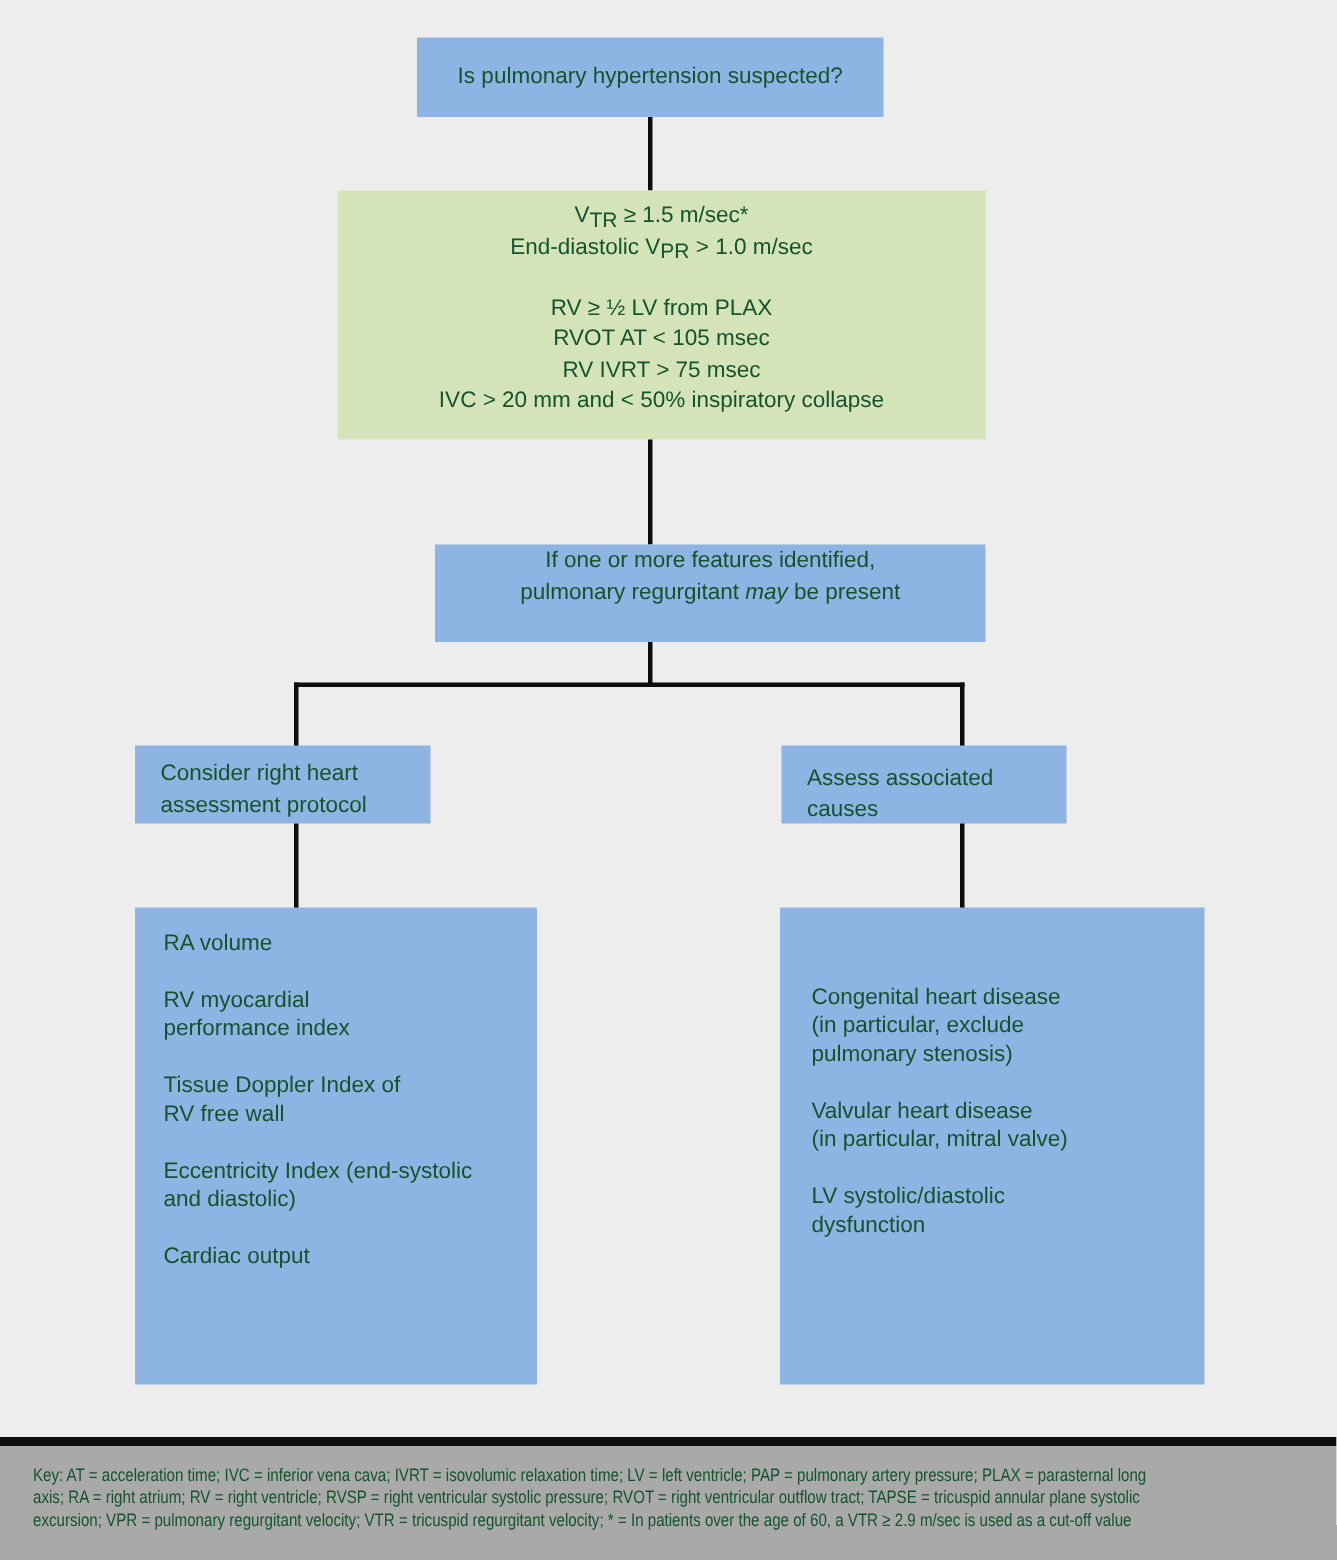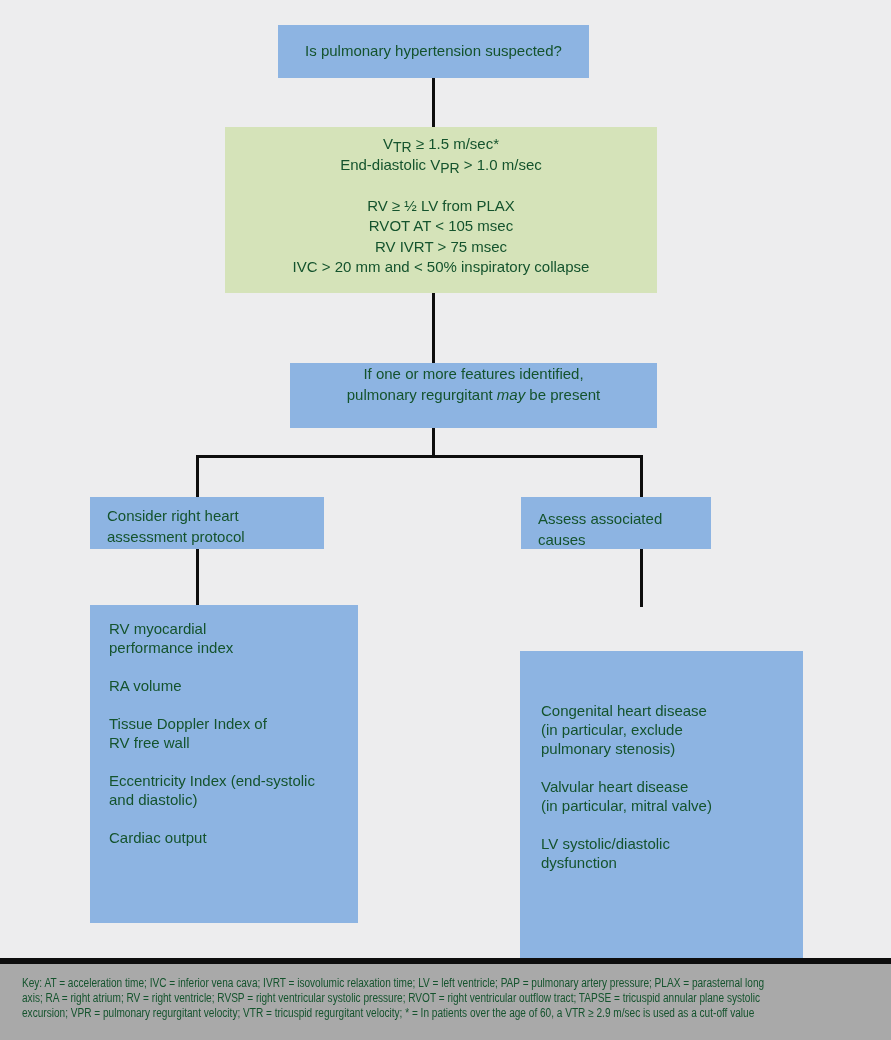--- a/index.html
+++ b/index.html
@@ -32,27 +32,27 @@
   
   #question-box{left:278px;top:25px;width:311px;height:53px;display:flex;align-items:center;justify-content:center;}
 
   
   #criteria-box{left:225px;top:127px;width:432px;height:166px;padding-top:7px;}
 
   
   #decision-box{left:250px;top:363px;width:367px;height:65px;line-height:21px;margin-left:40px;}
 
   
-  #left-branch-box{left:90px;top:497px;width:234px;height:52px;padding:8px 10px 16px 17px;line-height:21px;}
+  #left-branch-box{left:90px;top:497px;width:197px;height:52px;padding:8px 10px 16px 17px;line-height:21px;}
   #right-branch-box{left:521px;top:497px;width:190px;height:52px;padding:11px 10px 0 17px;line-height:21px;}
 
   
   .panel{line-height:19px;}
   #assessment-panel{left:90px;top:605px;width:268px;height:318px;padding:14px 14px 0 19px;}
-  #causes-panel{left:520px;top:605px;width:283px;height:318px;padding:50px 14px 0 21px;margin-top:46px;}
+  #causes-panel{left:520px;top:605px;width:283px;height:318px;padding:50px 14px 0 21px;}
   .panel .item{margin-bottom:19px;}
 
   
   #conn-v1{left:432px;top:78px;width:3px;height:49px;}
   #conn-v2{left:432px;top:293px;width:3px;height:70px;}
   #conn-v3{left:432px;top:428px;width:3px;height:28px;}
   #conn-h1{left:196px;top:455px;width:447px;height:3px;}
   #conn-v4l{left:196px;top:455px;width:3px;height:44px;}
   #conn-v4r{left:640px;top:455px;width:3px;height:44px;}
   #conn-v5l{left:196px;top:549px;width:3px;height:58px;}
@@ -104,23 +104,23 @@
   <div class="connector" id="conn-v4r"></div>
 
   <div class="box blue multiline" id="left-branch-box">Consider right heart
 assessment protocol</div>
   <div class="box blue" id="right-branch-box">Assess associated causes</div>
 
   <div class="connector" id="conn-v5l"></div>
   <div class="connector" id="conn-v5r"></div>
 
   <div class="box blue panel" id="assessment-panel">
+    <div class="item multiline">RA volume</div>
     <div class="item multiline">RV myocardial
 performance index</div>
-    <div class="item multiline">RA volume</div>
     <div class="item multiline">Tissue Doppler Index of
 RV free wall</div>
     <div class="item multiline">Eccentricity Index (end-systolic
 and diastolic)</div>
     <div class="item multiline">Cardiac output</div>
   </div>
 
   <div class="box blue panel" id="causes-panel">
     <div class="item multiline">Congenital heart disease
 (in particular, exclude

